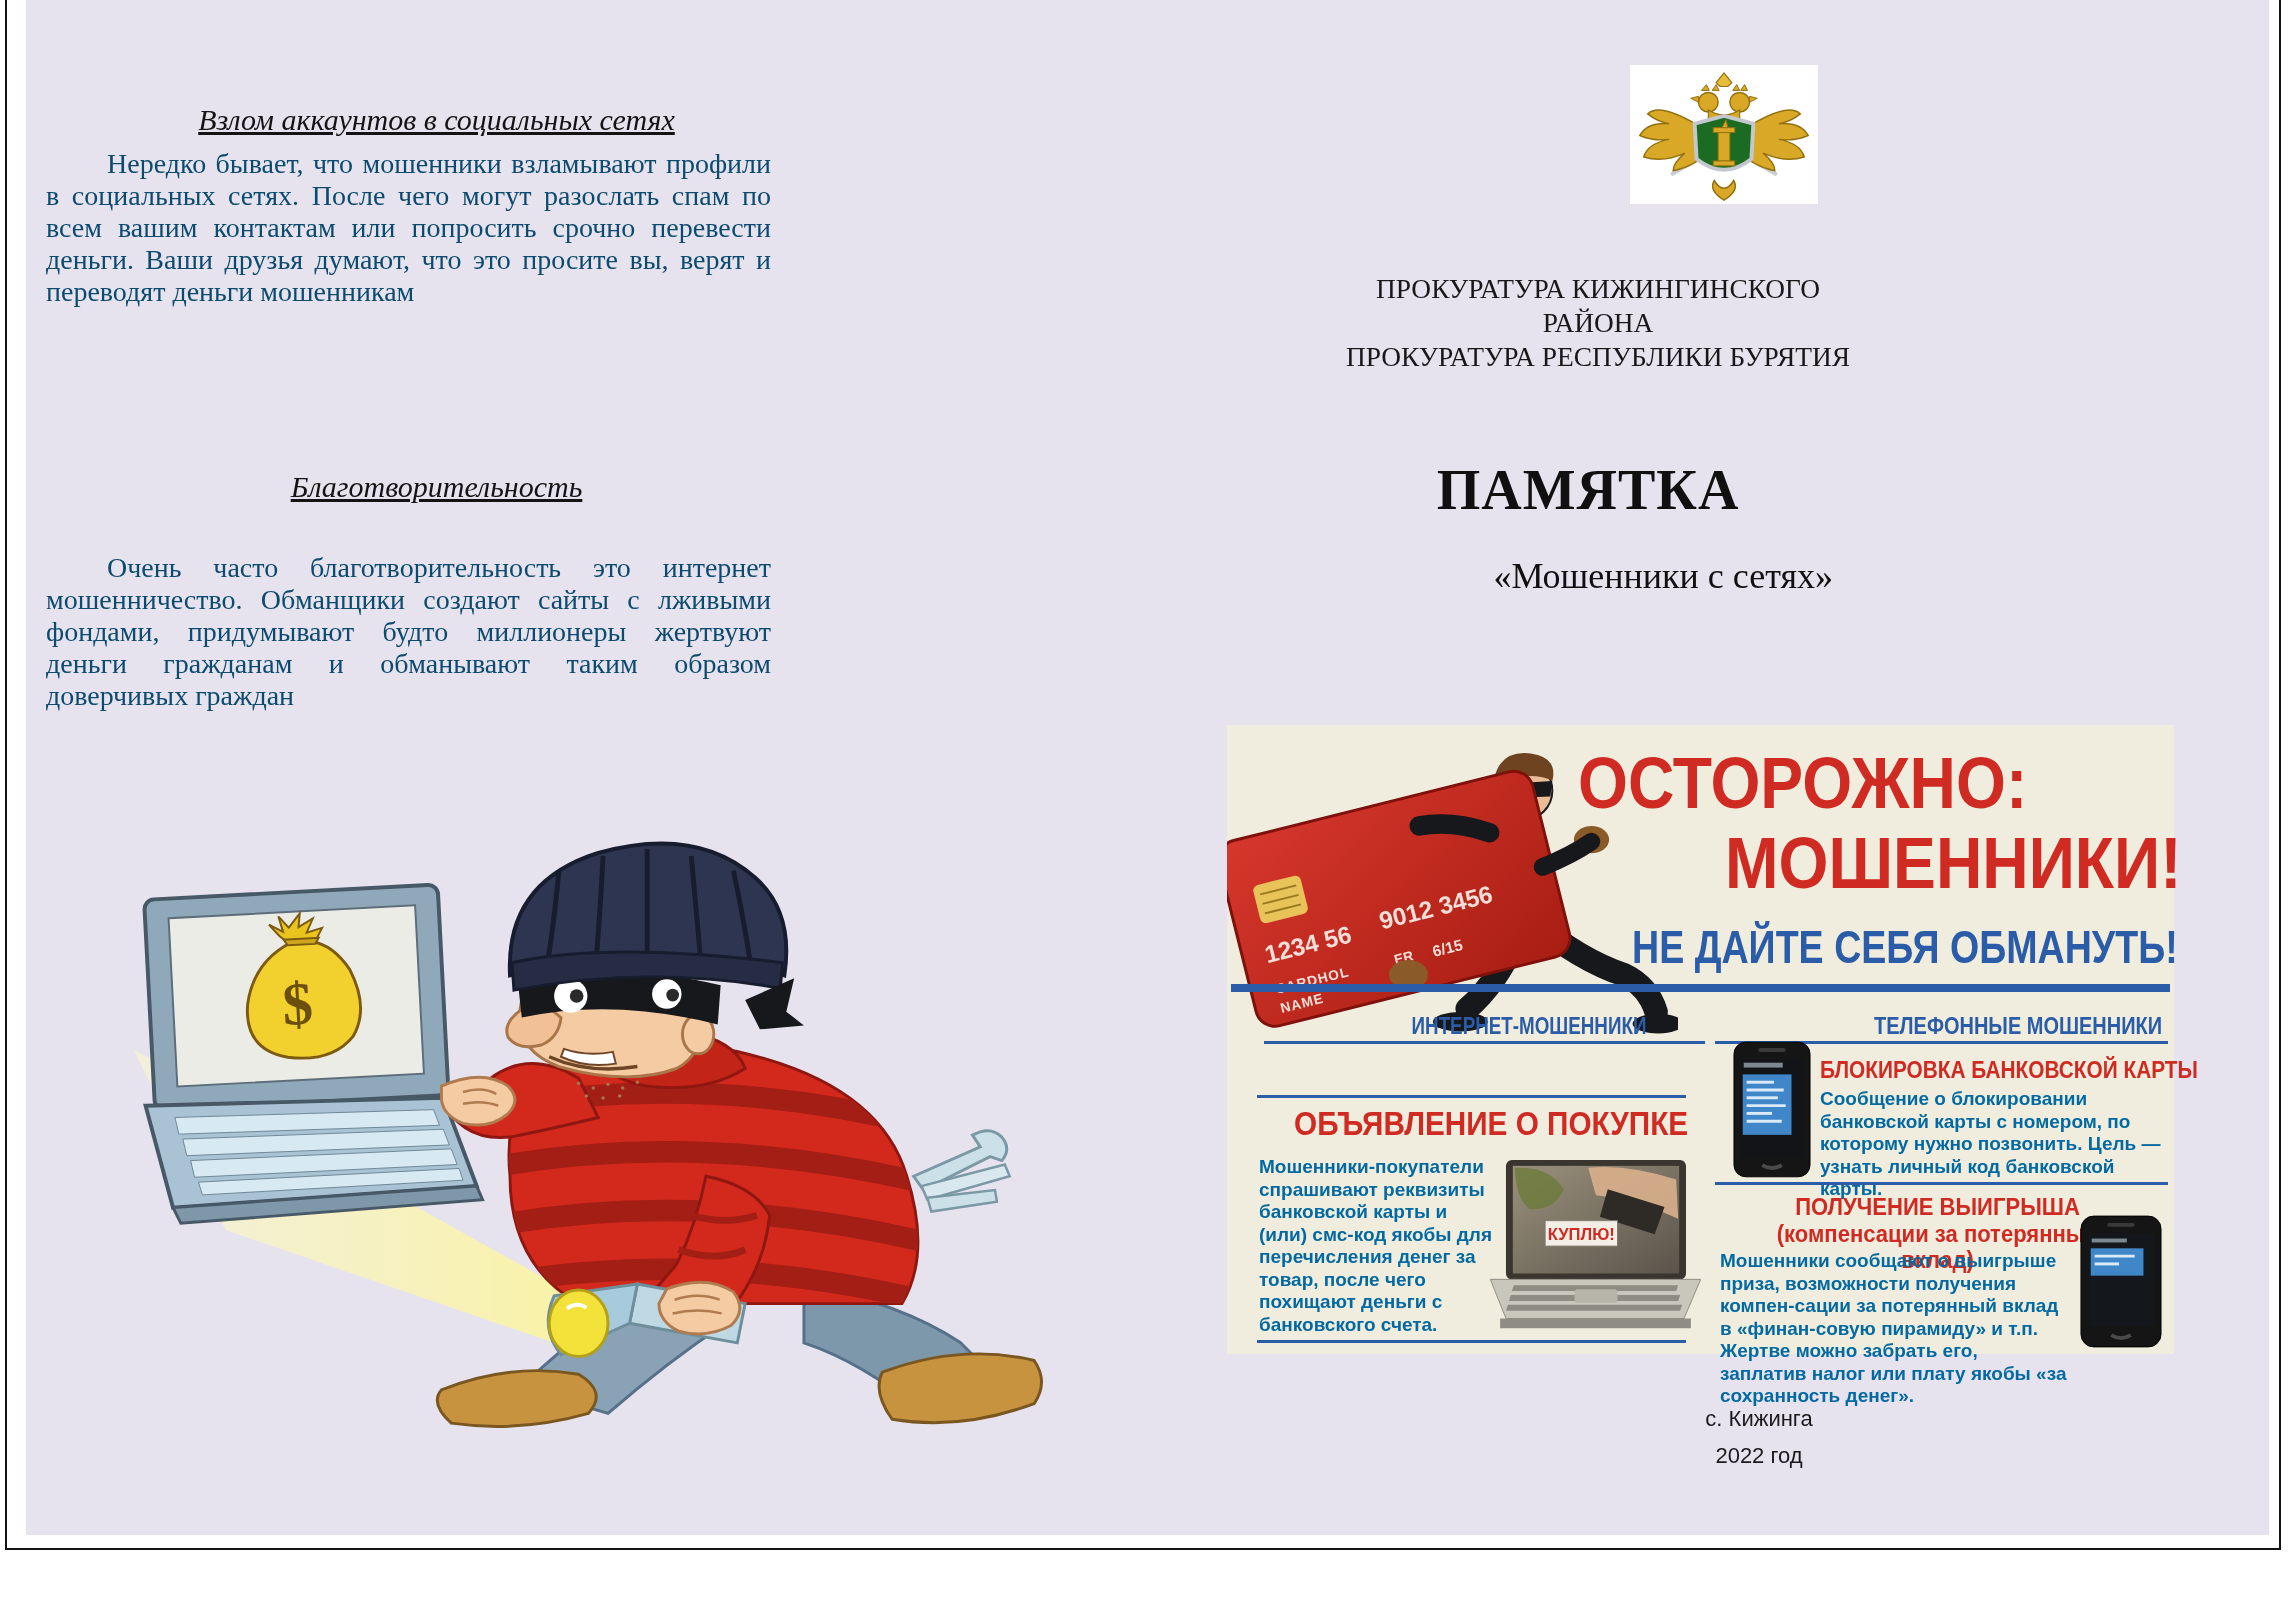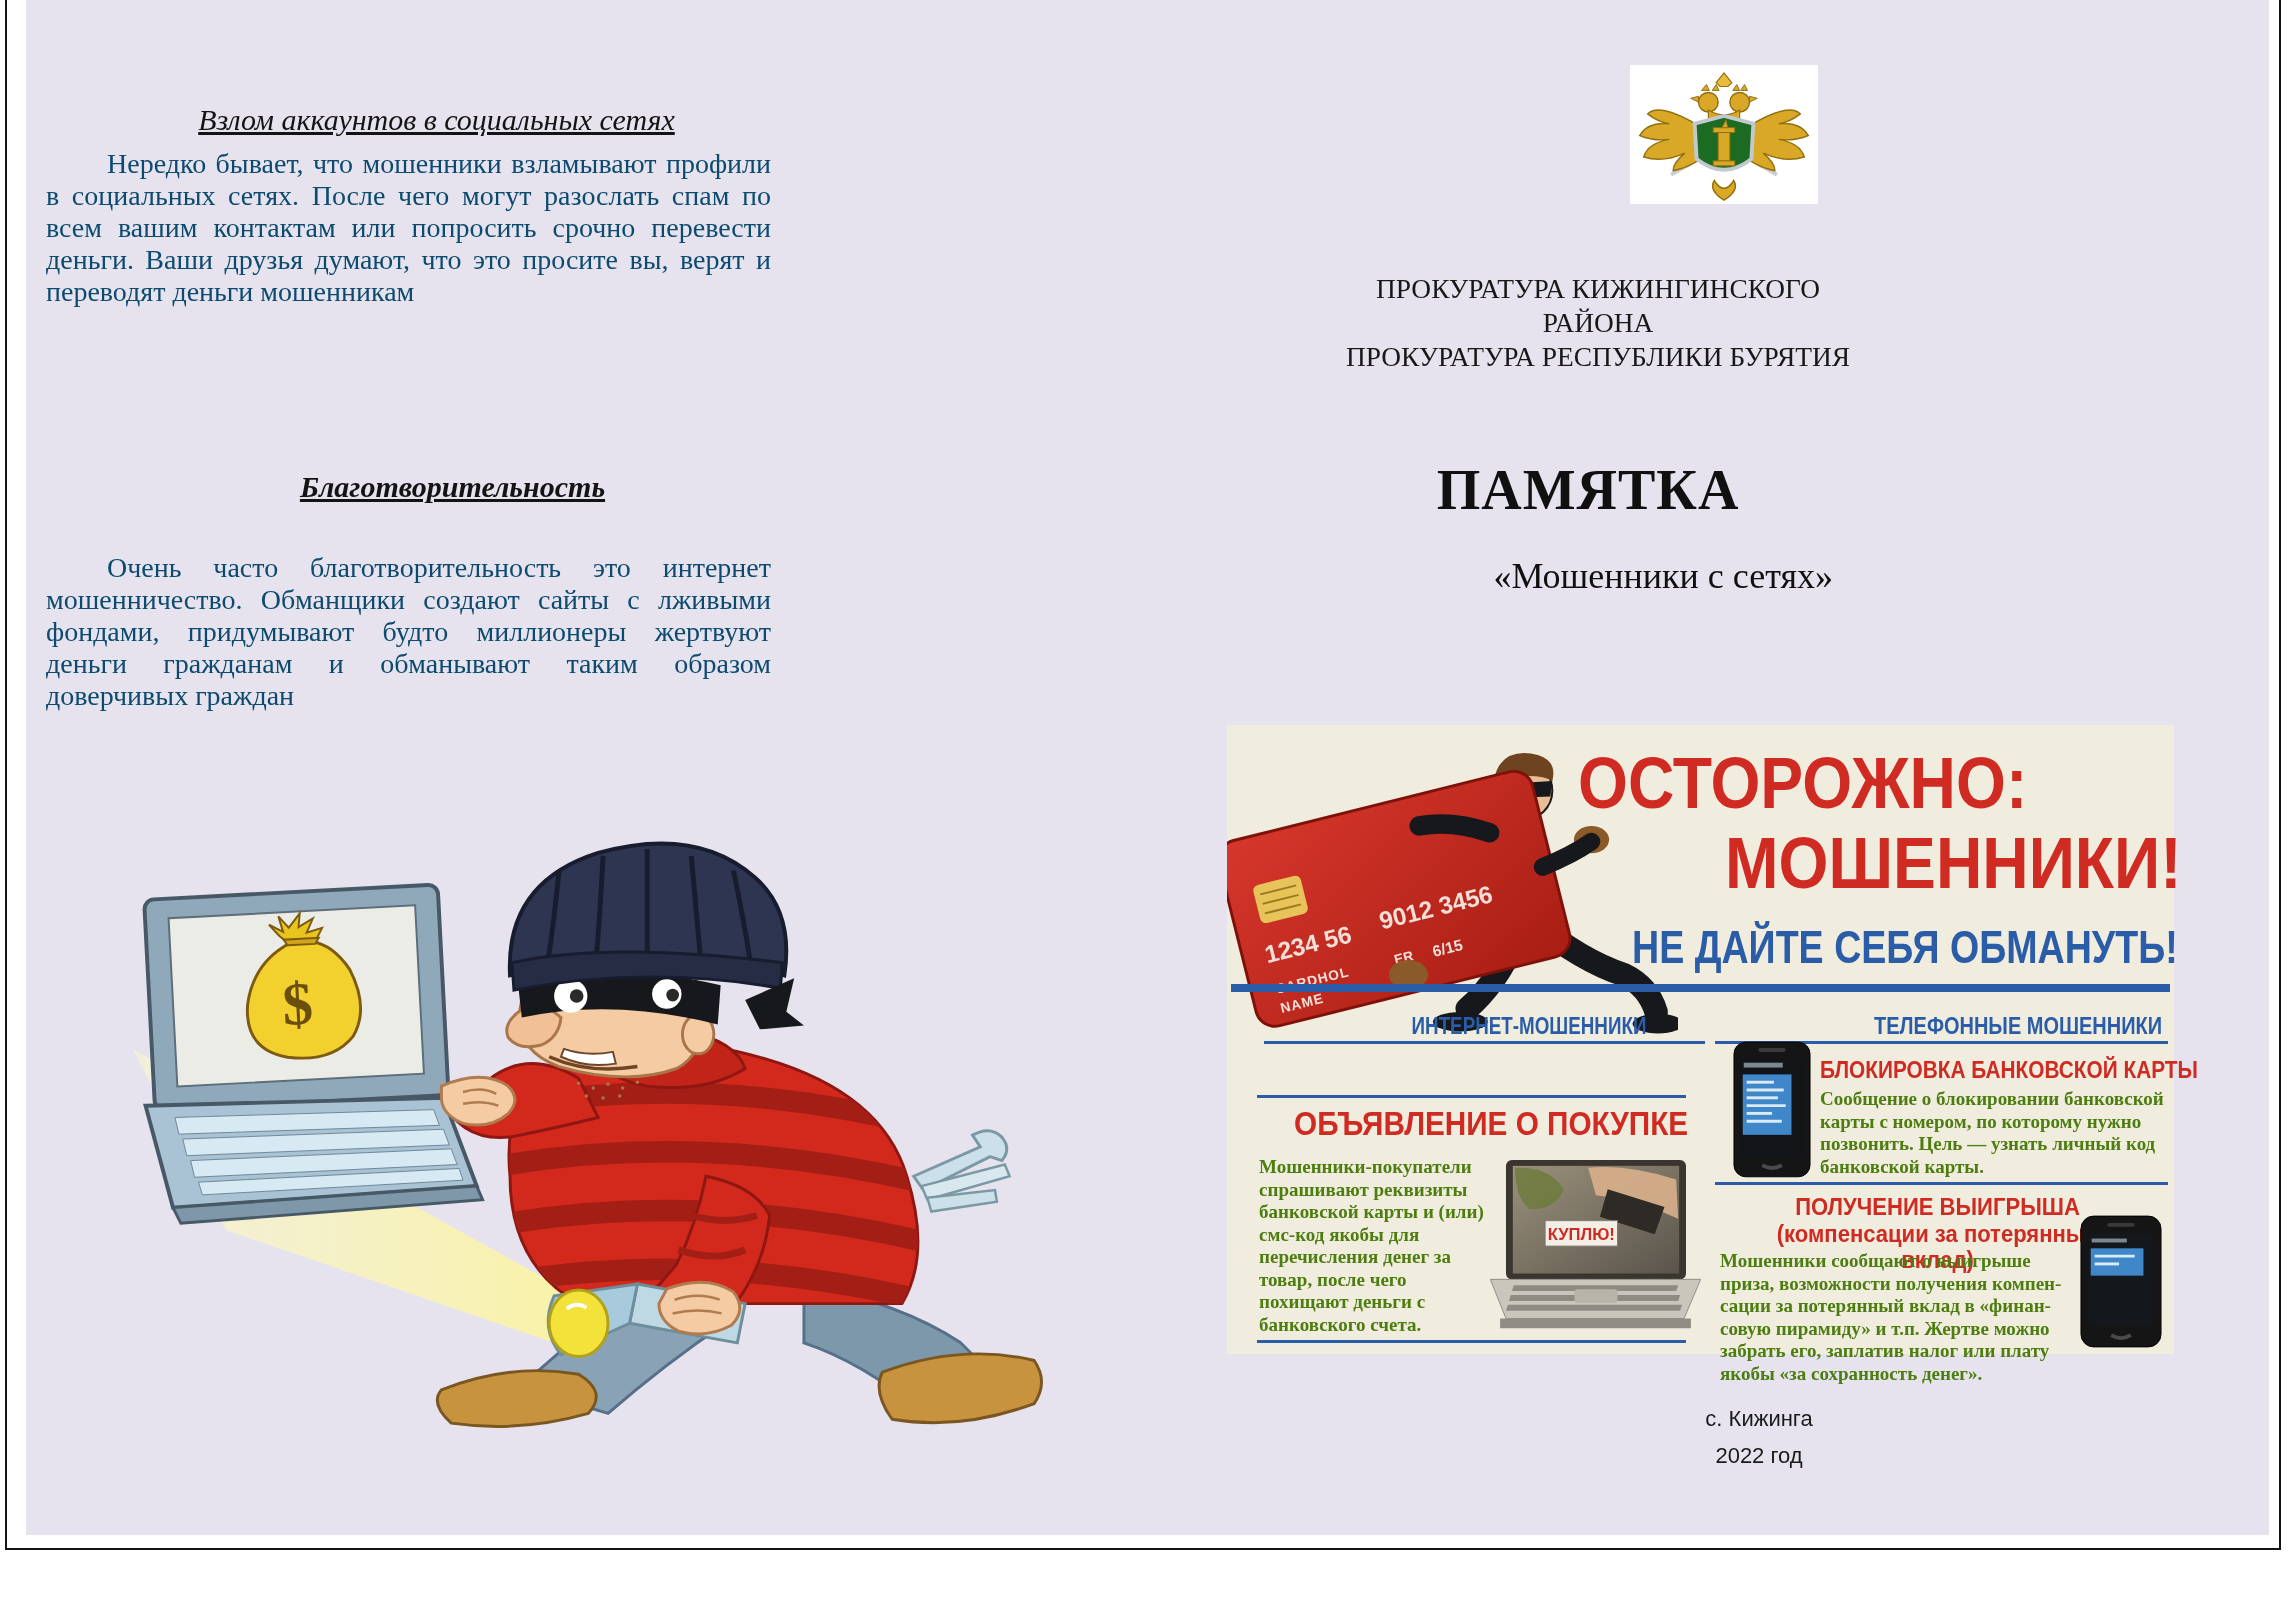--- a/index.html
+++ b/index.html
@@ -21,33 +21,33 @@
   .pred{color:#CF2B22;font-family:"Liberation Sans", sans-serif;font-weight:bold;}
   .pblue{color:#2A5CA8;font-family:"Liberation Sans", sans-serif;font-weight:bold;}
   .warn1{font-size:73px;transform:scaleX(.88);transform-origin:left top;white-space:nowrap;}
   .warn2{font-size:73px;transform:scaleX(.88);transform-origin:left top;white-space:nowrap;}
   .warn3{font-size:47px;transform:scaleX(.80);transform-origin:left top;white-space:nowrap;}
   .colhdr{font-size:23.5px;text-align:center;white-space:nowrap;}
   .bluebar{background:#2A5CA8;}
   .sechdr{font-size:33px;transform:scaleX(.9);transform-origin:center top;text-align:center;white-space:nowrap;}
   .sechdr2{font-size:24.5px;transform:scaleX(.85);transform-origin:left top;white-space:nowrap;}
   .sechdr3{font-size:24.5px;transform:scaleX(.9);transform-origin:center top;text-align:center;line-height:26.5px;}
-  .pbody{font-family:Liberation Serif, serif;font-weight:bold;font-size:19px;color:#4d7c0f;line-height:22.5px;}
+  .pbody{font-family:Liberation Sans, sans-serif;font-weight:bold;font-size:19px;color:#0369a1;line-height:22.5px;}
 </style>
 </head>
 <body>
 
 <div id="frame"></div>
 <div id="panel"></div>
 
 <div class="abs lhead" style="left:59px;top:103px;width:755px;">Взлом аккаунтов в социальных сетях</div>
 
 <div class="abs lpar" style="left:46px;top:148px;width:725px;">Нередко бывает, что мошенники взламывают профили в социальных сетях. После чего могут разослать спам по всем вашим контактам или попросить срочно перевести деньги. Ваши друзья думают, что это просите вы, верят и переводят деньги мошенникам</div>
 
-<div class="abs lhead" style="left:75px;top:470px;width:755px;font-weight:bold;">Благотворительность</div>
+<div class="abs lhead" style="left:59px;top:470px;width:755px;">Благотворительность</div>
 
 <div class="abs lpar" style="left:46px;top:552px;width:725px;">Очень часто благотворительность это интернет мошенничество. Обманщики создают сайты с лживыми фондами, придумывают будто миллионеры жертвуют деньги гражданам и обманывают таким образом доверчивых граждан</div>
 
 <svg class="abs" style="left:118px;top:755px;" width="980" height="676" viewBox="0 0 1000 690">
   <defs>
     <linearGradient id="beamGrad" x1="1" y1="0.5" x2="0" y2="0.5">
       <stop offset="0" stop-color="#FAF3A0" stop-opacity="0.95"></stop>
       <stop offset="1" stop-color="#FCF8C8" stop-opacity="0.55"></stop>
     </linearGradient>
     <clipPath id="torsoClip">

